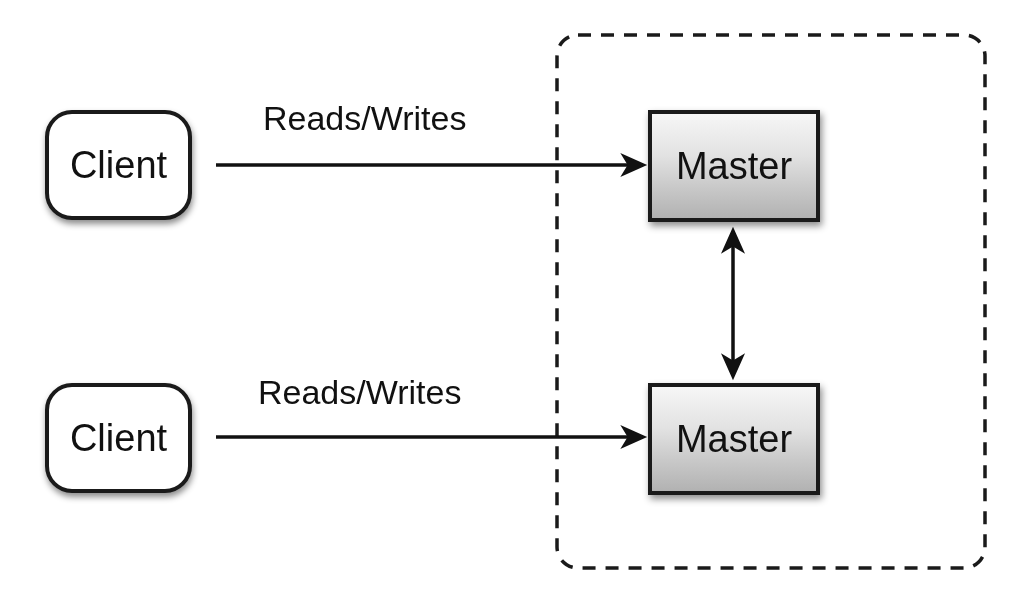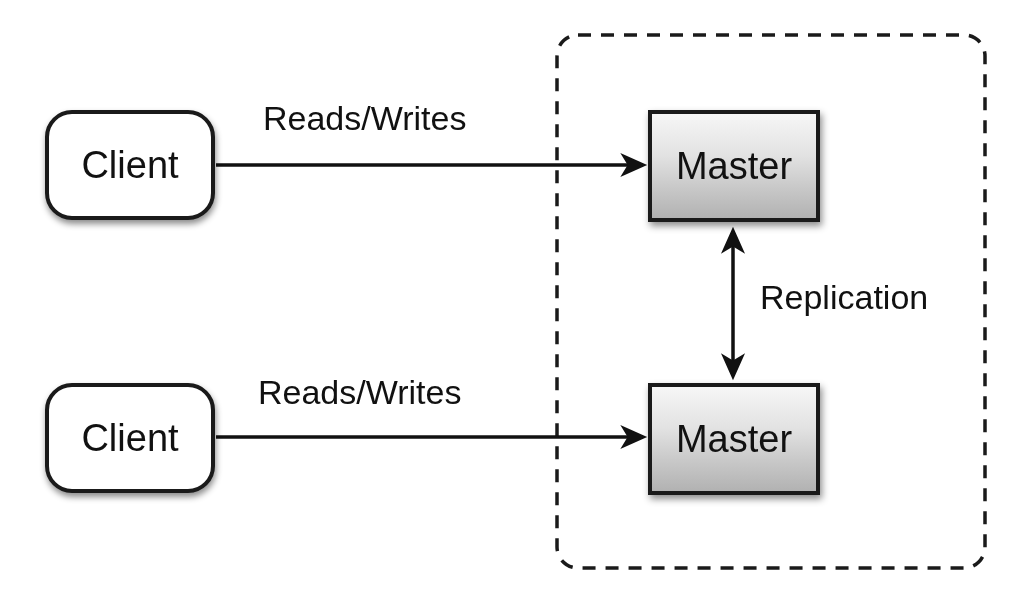--- a/index.html
+++ b/index.html
@@ -28,21 +28,21 @@
     box-sizing: border-box;
     display: flex;
     align-items: center;
     justify-content: center;
     font-size: 38px;
     line-height: 1;
     color: #111111;
     border: 4px solid #1a1a1a;
   }
   .node-client {
-    width: 170px;
+    width: 147px;
     height: 110px;
     background: #ffffff;
     border-radius: 27px;
     box-shadow: 1px 4px 6px rgba(0,0,0,0.45);
   }
   .node-master {
     width: 172px;
     height: 112px;
     background: linear-gradient(180deg, #f6f6f6 0%, #e2e2e2 40%, #c9c9c9 70%, #b2b2b2 100%);
     box-shadow: 2px 4px 7px rgba(0,0,0,0.45);
@@ -96,15 +96,14 @@
   </div>
 
   <div id="node-master-bottom" class="node node-master">
     <span>Master</span>
   </div>
 
   <div id="label-reads-writes-top" class="edge-label">Reads/Writes</div>
 
   <div id="label-reads-writes-bottom" class="edge-label">Reads/Writes</div>
 
-  <div id="label-replication" class="edge-label">Replication</div>
 
 </div>
 
 </body></html>

